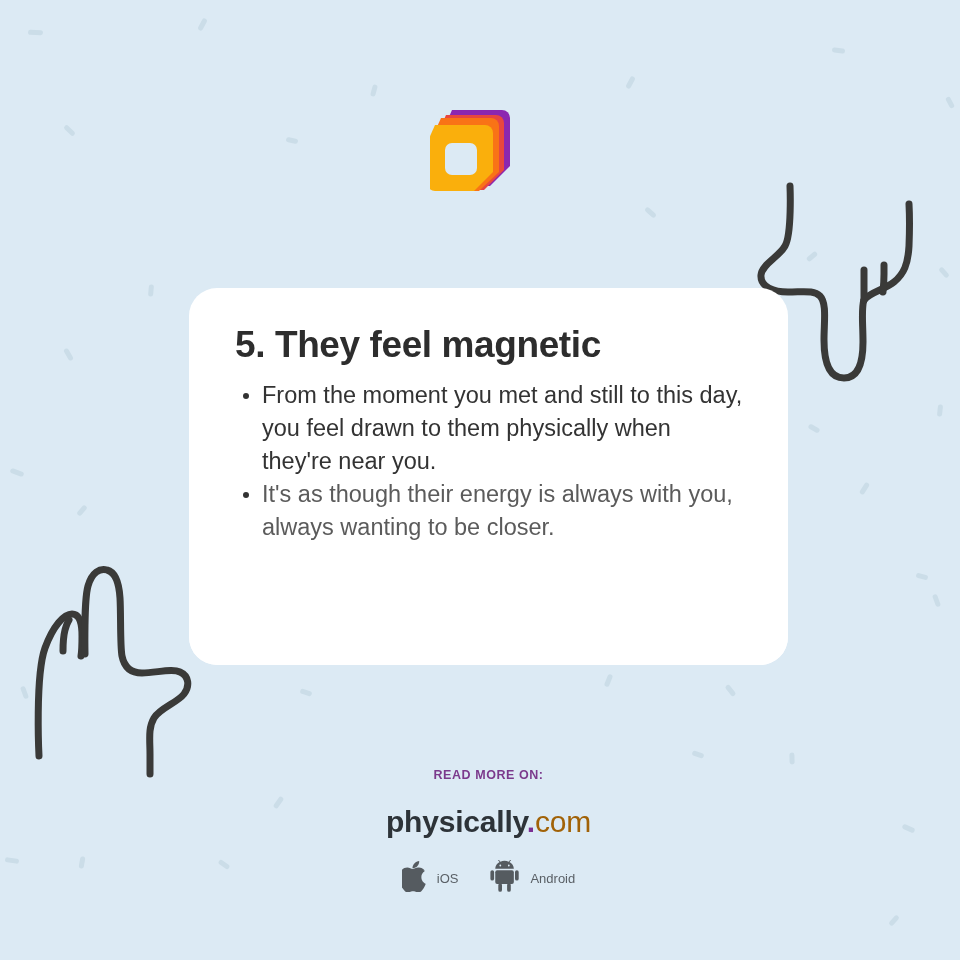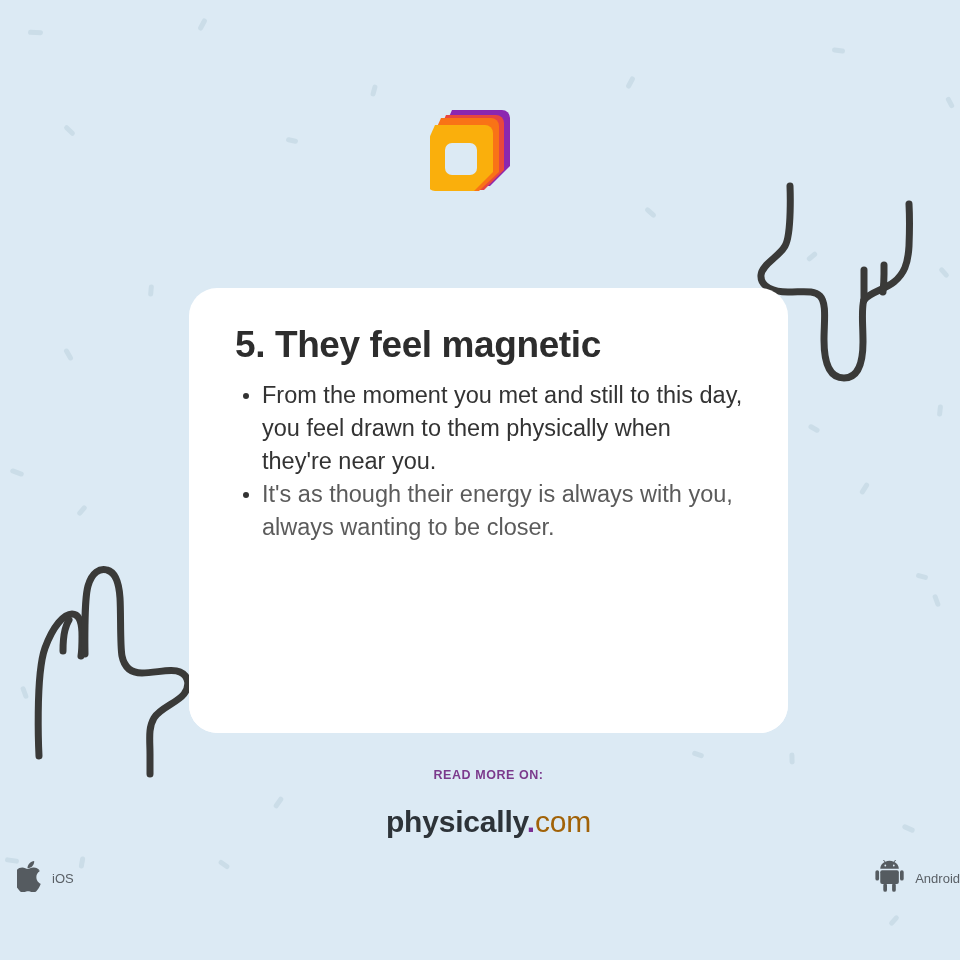--- a/index.html
+++ b/index.html
@@ -47,21 +47,21 @@
     height: 88px;
     z-index: 3;
   }
 
   
   #content-card {
     position: absolute;
     left: 189px;
     top: 288px;
     width: 599px;
-    height: 445px;
+    height: 377px;
     background: #ffffff;
     border-radius: 28px;
     z-index: 2;
     overflow: hidden;
   }
   #card-inner {
     padding: 36px 44px 0 46px;
   }
   #card-title {
     font-size: 37px;
@@ -126,21 +126,21 @@
     color: #2d3338;
     letter-spacing: -0.2px;
   }
   #wordmark-name { font-weight: bold; }
   #wordmark-dot { color: #7b2f93; font-weight: bold; }
   #wordmark-tld { color: #a16207; font-weight: normal; }
 
   #store-badges {
     margin-top: 23px;
     display: flex;
-    justify-content: space-between;
+    justify-content: center;
     align-items: center;
     gap: 32px;
   }
   .store-badge {
     display: flex;
     align-items: center;
     gap: 9px;
   }
   .store-label {
     font-size: 13px;

